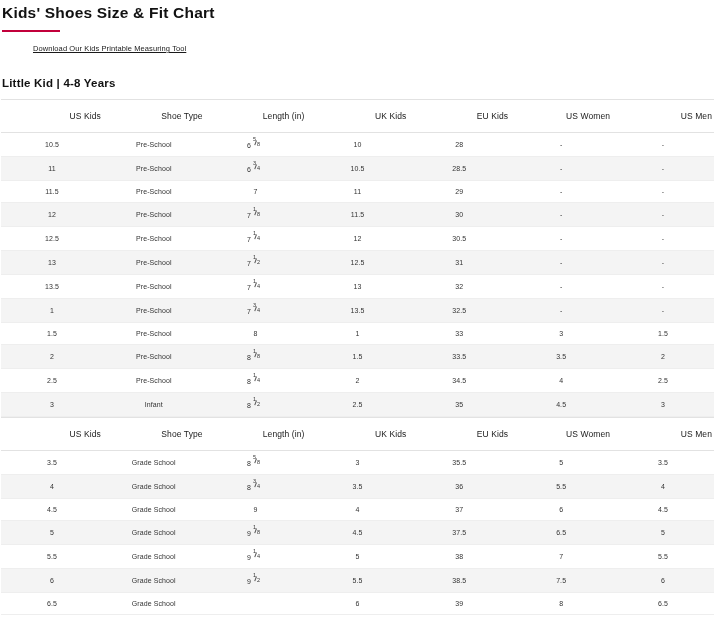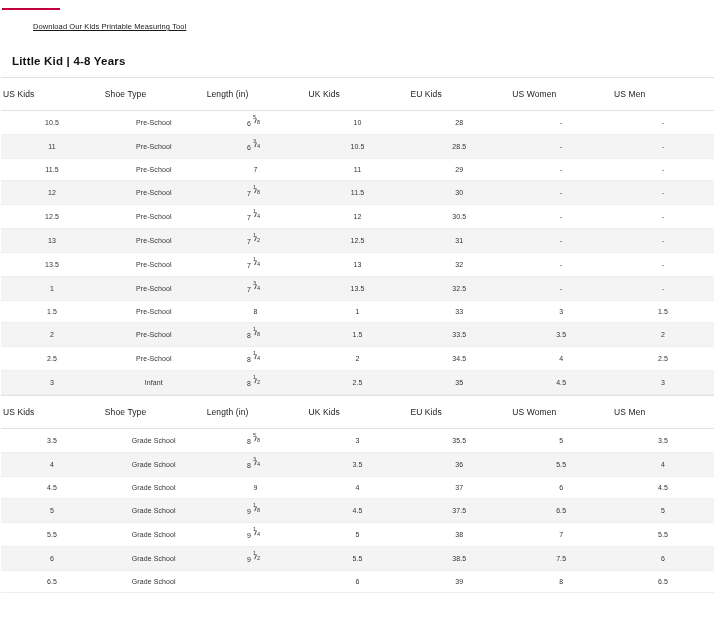--- a/index.html
+++ b/index.html
@@ -38,33 +38,33 @@
     text-decoration: underline;
     margin: 12px 0 0 2px;
     letter-spacing: 0.1px;
     padding-left: 31px;
   }
   .section-title {
     font-size: 11.5px;
     font-weight: bold;
     color: #111111;
     letter-spacing: 0.2px;
-    margin: 22px 0 10px 12px;
+    margin: 22px 0 10px 2px;
   }
   table.fit-chart {
     width: 713px;
     border-collapse: collapse;
     margin-left: 1px;
     table-layout: fixed;
   }
   table.fit-chart th {
     font-size: 8.5px;
     font-weight: normal;
     color: #1a1a1a;
-    text-align: left;
+    text-align: right;
     padding: 11px 2px 11px 2px;
     border-top: 1px solid #e2e2e2;
     border-bottom: 1px solid #e2e2e2;
     background: #ffffff;
     letter-spacing: 0.1px;
   }
   table.fit-chart td {
     font-size: 7px;
     color: #333333;
     text-align: center;
@@ -107,20 +107,21 @@
     border-left: 1px solid #555;
     transform: rotate(20deg);
   }
   .whole { font-size: 7px; }
 </style>
 </head>
 <body>
 
 <div class="page">
 
+  <h1 class="title">Kids' Shoes Size &amp; Fit Chart</h1>
   <div class="title-rule"></div>
 
   <a href="#" class="tool-link">Download Our Kids Printable Measuring Tool</a>
 
   <div id="sections-container">
       <h2 class="section-title">Little Kid | 4-8 Years</h2>
       <table class="fit-chart">
         <thead>
           <tr>
             <th>US Kids</th>

